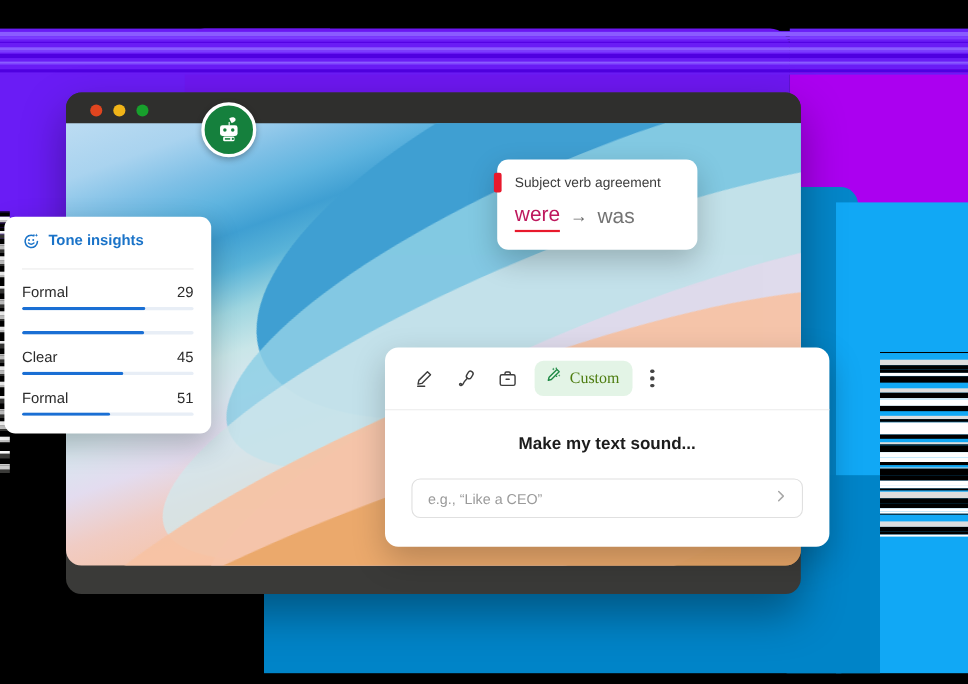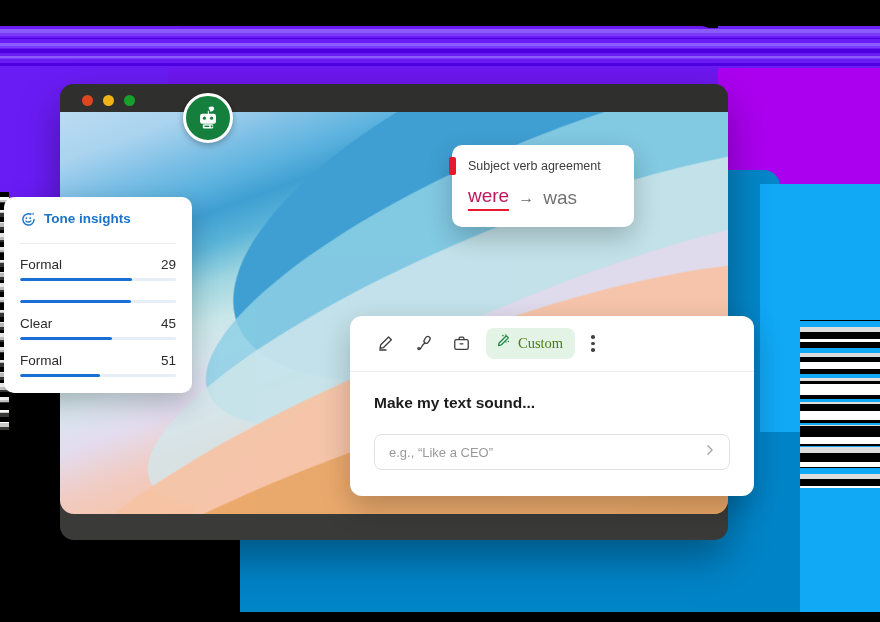--- a/index.html
+++ b/index.html
@@ -104,21 +104,21 @@
   }
   .custom-pill {
     display:flex; align-items:center; gap:6px; background:#e3f4e6;
     padding:5px 12px 5px 9px; border-radius:8px; margin-left:4px; cursor:pointer;
   }
   .custom-text { color:#4d7c0f; font-size:14.5px;font-family:Liberation Serif, serif; }
   .dots { display:flex; flex-direction:column; gap:3px; margin-left:12px; cursor:pointer; }
   .dots span { width:3.5px; height:3.5px; border-radius:50%; background:#444; }
 
   .asst-body { padding:22px 24px 26px; }
-  .asst-head { font-size:15.5px; font-weight:bold; color:#1c1c1c; }
+  .asst-head { text-align:center; font-size:15.5px; font-weight:bold; color:#1c1c1c; }
   .asst-input {
     margin-top:22px; height:36px; border:1px solid #e0e0e0; border-radius:8px;
     display:flex; align-items:center; padding:0 12px 0 14px;
   }
   .asst-ph { flex:1; font-size:13px; color:#9a9a9a; }
   .chev { color:#a8a8a8; font-size:16px; }
 </style>
 </head>
 <body>
 

